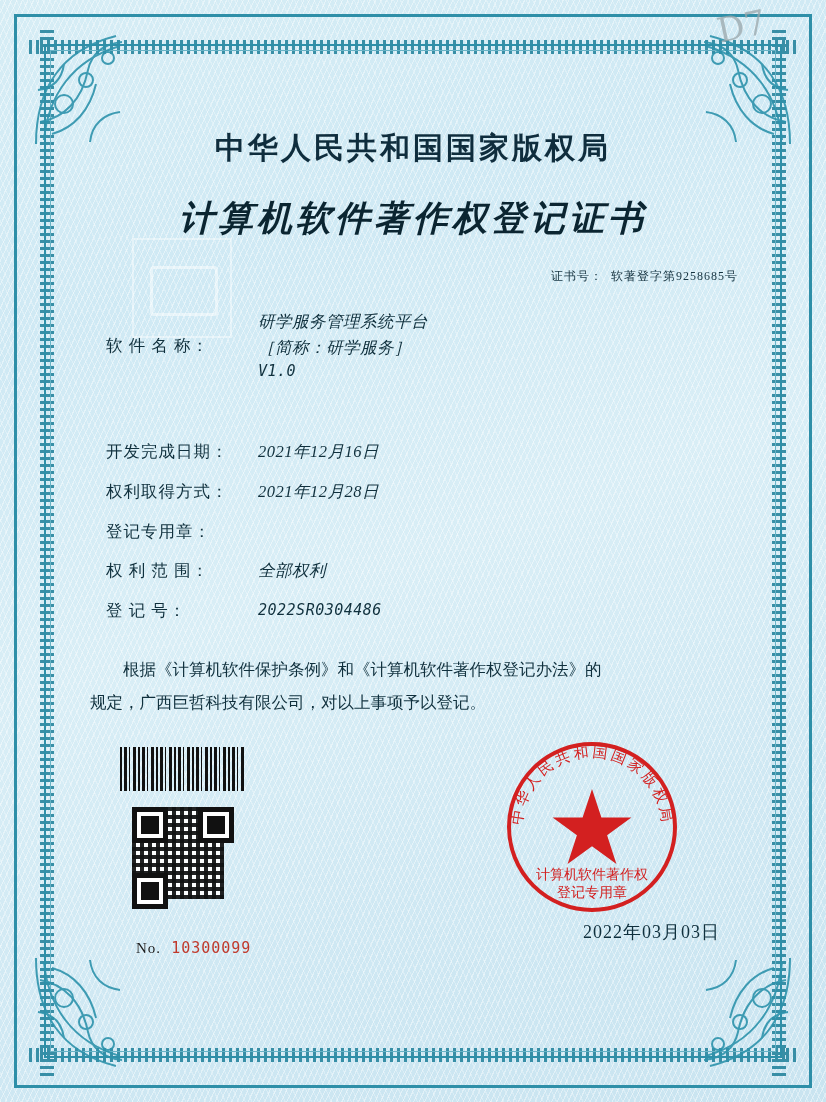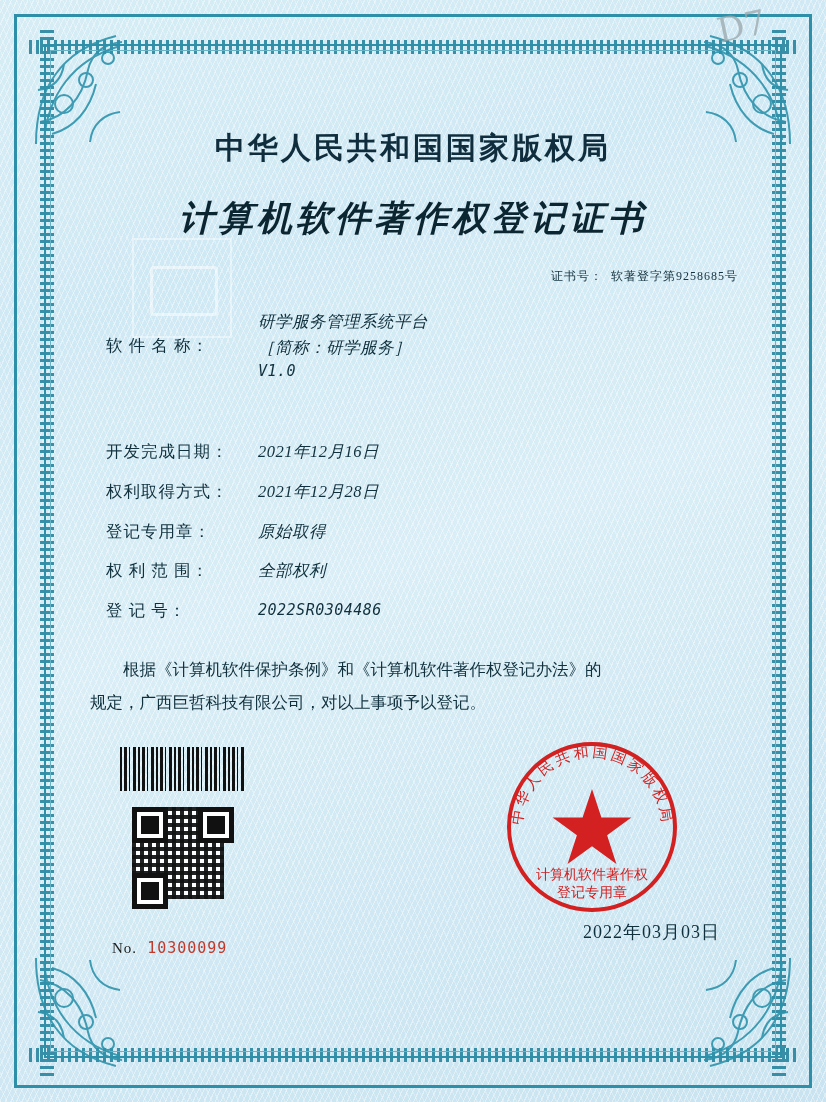--- a/index.html
+++ b/index.html
@@ -179,21 +179,21 @@
     inset: 4px;
     background: #111;
     display: block;
   }
   .qr-eye.e1 { left: 62px; top: 70px; }
   .qr-eye.e2 { left: 128px; top: 70px; }
   .qr-eye.e3 { left: 62px; top: 136px; }
 
   .serial {
     position: absolute;
-    left: 42px;
+    left: 66px;
     bottom: 10px;
     font-size: 15px;
     color: #232323;
     letter-spacing: 1px;
     font-family: "DejaVu Sans Mono", "Liberation Mono", monospace;
   }
   .serial .no-label {
     font-family: "Liberation Serif", serif;
     color: #1b1b1b;
   }
@@ -355,23 +355,20 @@
 
       <div class="field-row">
         <div class="field-label">权利取得方式：</div>
         <div class="field-value">
           <span class="line">2021年12月28日</span>
         </div>
       </div>
 
       <div class="field-row">
         <div class="field-label">登记专用章：</div>
-        <div class="field-value">
-          <span class="line">原始取得</span>
-        </div>
       </div>
 
       <div class="field-row">
         <div class="field-label">权 利 范 围：</div>
         <div class="field-value">
           <span class="line">全部权利</span>
         </div>
       </div>
 
       <div class="field-row">

